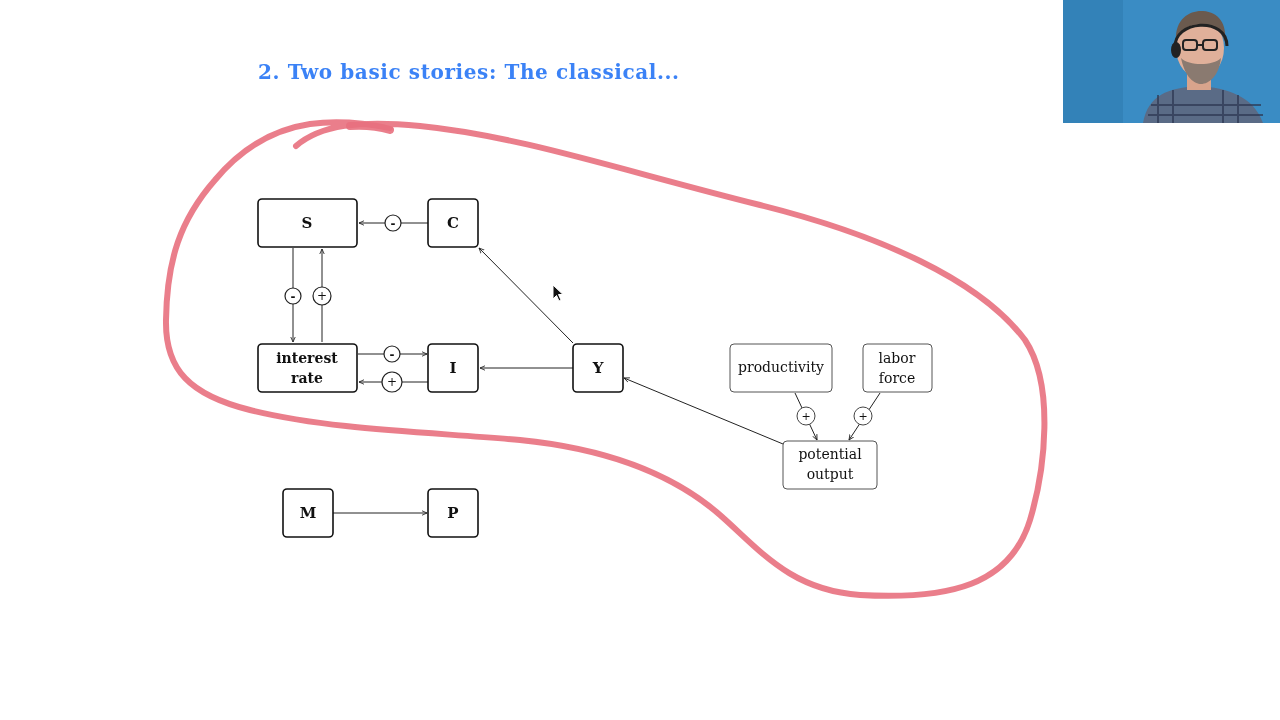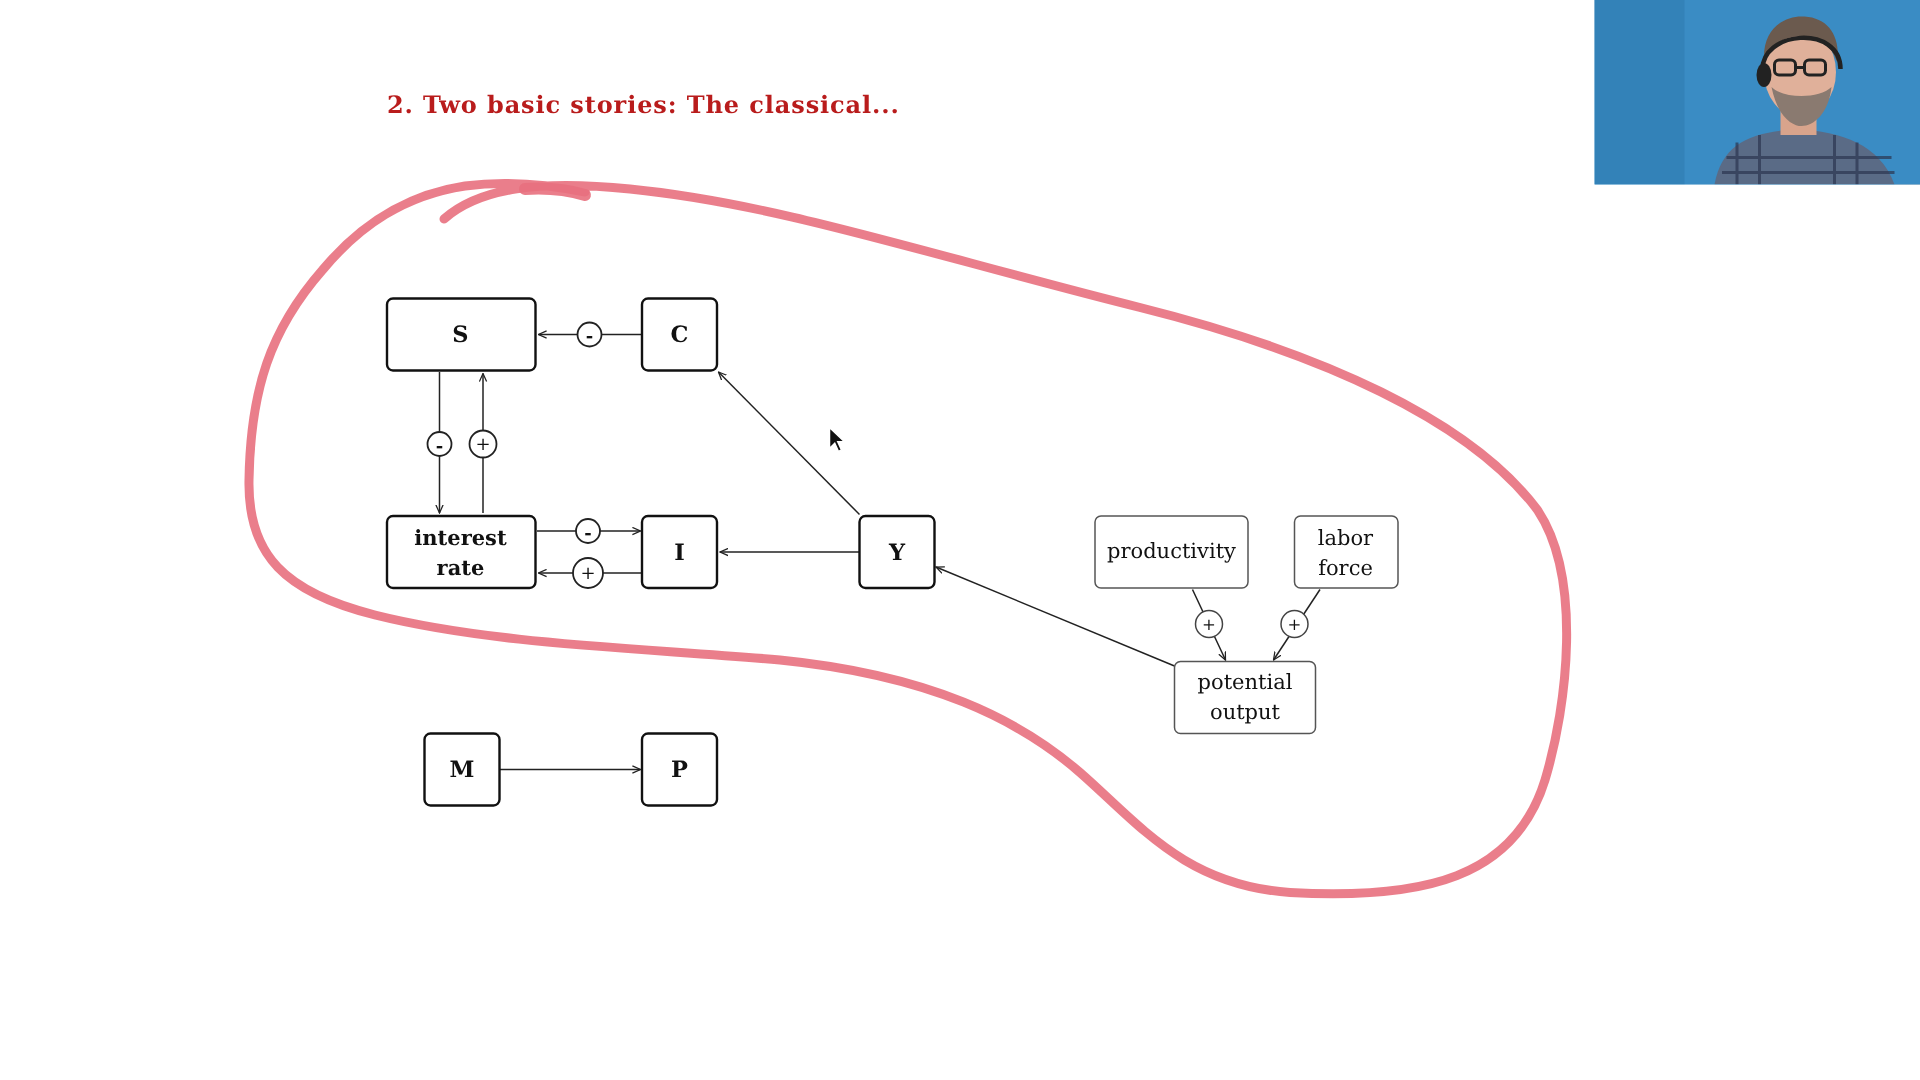--- a/index.html
+++ b/index.html
@@ -3,21 +3,21 @@
 <meta charset="utf-8">
 <style>
   html, body { margin: 0; padding: 0; }
   body {
     width: 1280px; height: 720px; overflow: hidden;
     background: #ffffff; position: relative;
     font-family: "DejaVu Serif", serif;
   }
   .slide-title {
     position: absolute; left: 258px; top: 60px;
-    font-size: 16px; font-weight: bold; color: #b91c1c;
+    font-size: 20px; font-weight: bold; color: #3b82f6;
     letter-spacing: 0.6px; white-space: nowrap;
   }
   svg.diagram { position: absolute; left: 0; top: 0; }
   .box-label { font-family: "DejaVu Serif", serif; fill: #111; }
   .bold { font-weight: bold; }
   .webcam {
     position: absolute; left: 1063px; top: 0; width: 217px; height: 123px;
     background: linear-gradient(135deg, #2f7cb4 0%, #3f93c9 45%, #2a6f9f 100%);
     overflow: hidden;
   }

